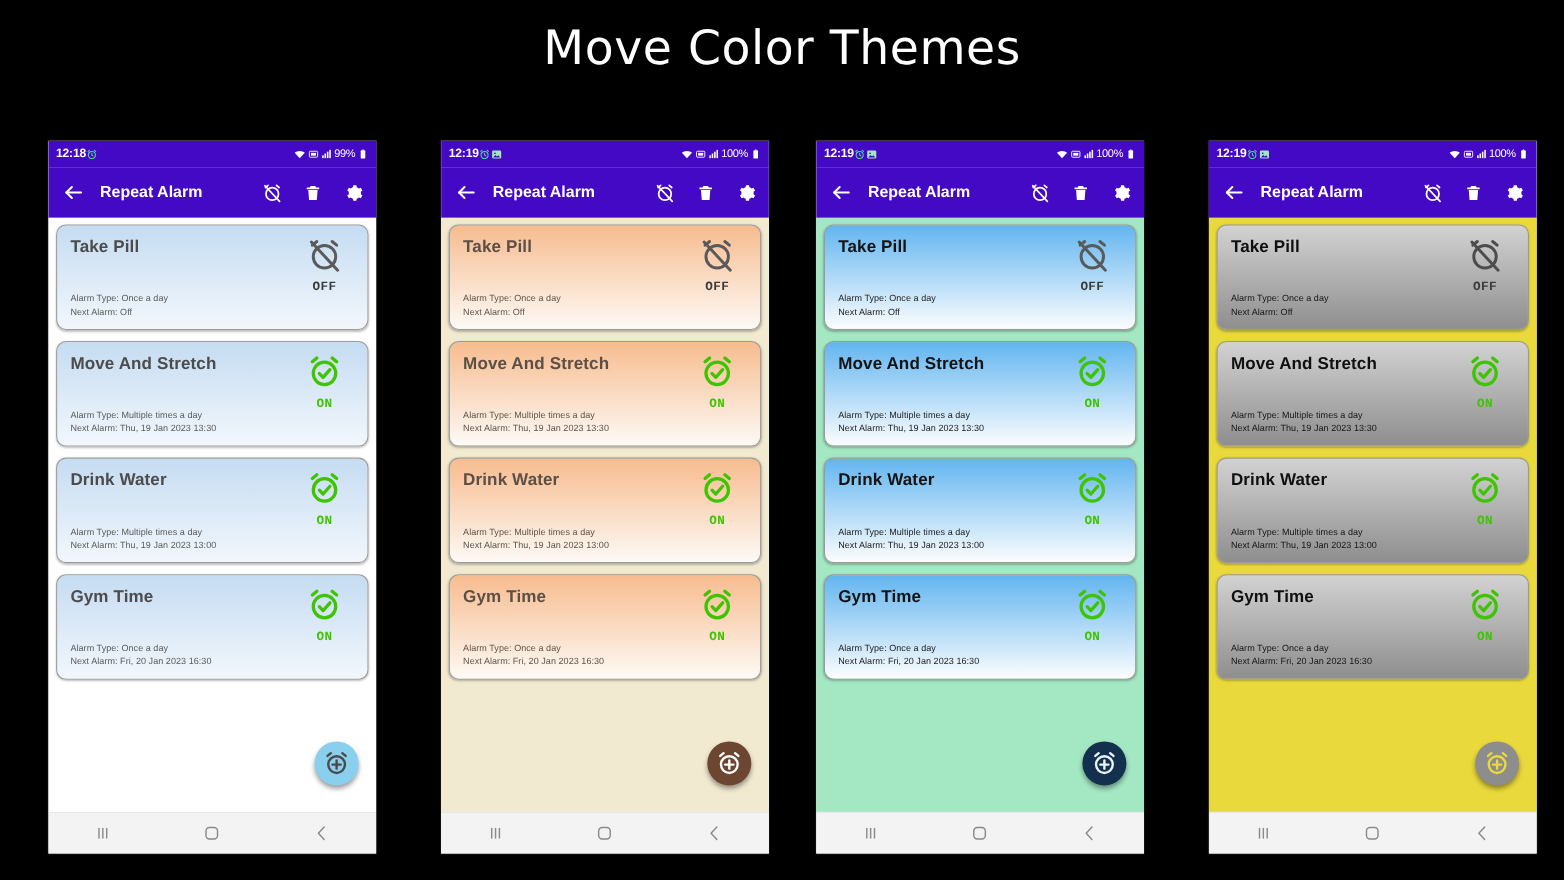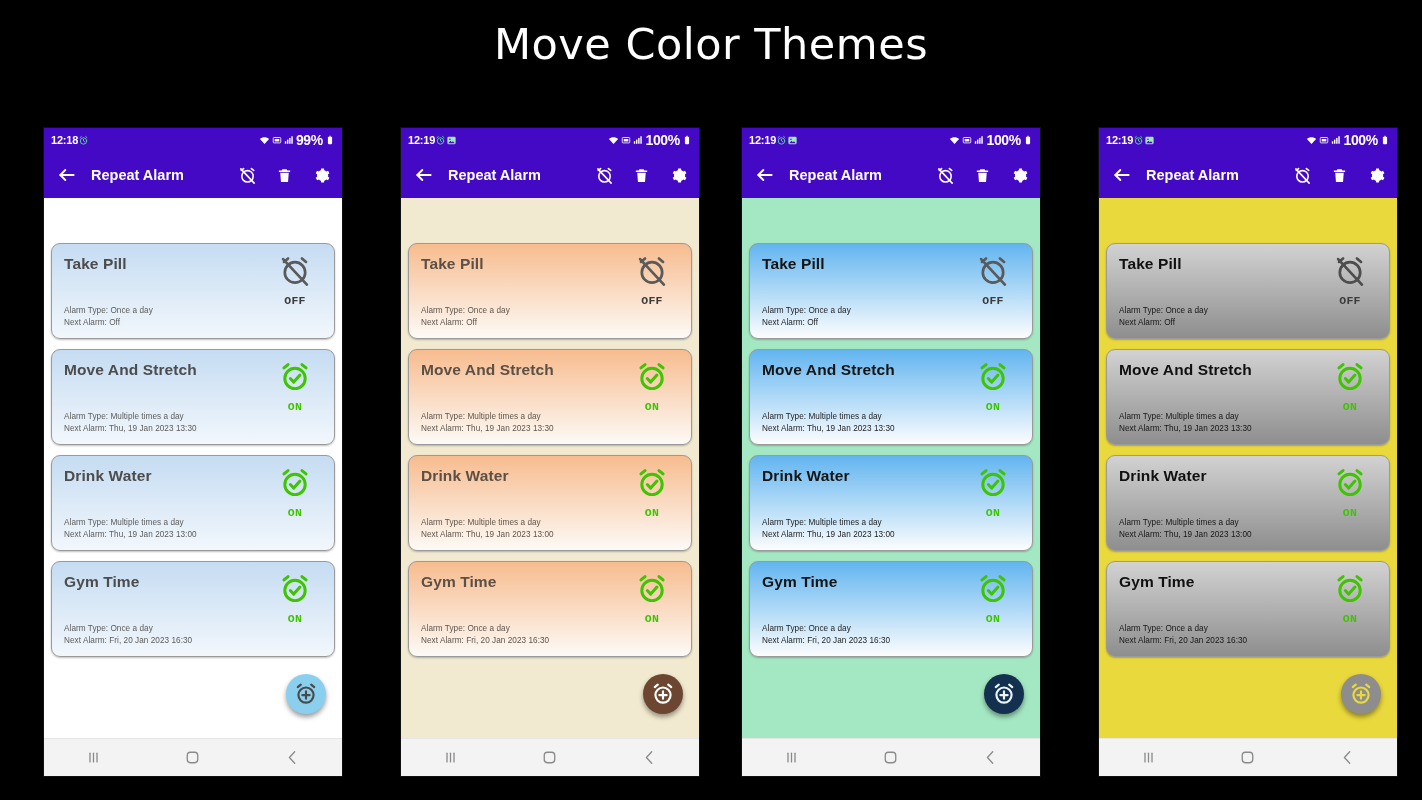--- a/index.html
+++ b/index.html
@@ -28,38 +28,38 @@
   
   .statusbar {
     height:24px; flex:0 0 24px; background:#4409c4;
     display:flex; align-items:center; padding:0 7px;
     color:#fff; font-size:11px; font-weight:bold;
   }
   .sb-left { display:flex; align-items:center; gap:0; }
   .sb-right { margin-left:auto; display:flex; align-items:center; gap:2px; }
   .sb-time { font-size:11px; letter-spacing:-0.2px; }
   .sb-ico { display:inline-flex; }
-  .sb-batt-txt { font-size:14px; font-weight:bold; letter-spacing:-0.3px; }
+  .sb-batt-txt { font-size:10px; font-weight:normal; letter-spacing:-0.3px; }
 
   
   .appbar {
     height:46px; flex:0 0 46px; background:#4409c4;
     display:flex; align-items:center; padding:0 11px; gap:0;
   }
   .appbar .back { width:24px; height:24px; display:flex; align-items:center; justify-content:center; }
   .appbar .title {
     color:#fff; font-size:14.5px; font-weight:bold; margin-left:12px;
     white-space:nowrap;
   }
   .appbar .actions { margin-left:auto; display:flex; align-items:center; gap:17px; }
   .appbar .actions > span { width:20px; height:20px; display:flex; align-items:center; justify-content:center; }
 
   
   .screen { flex:1 1 auto; position:relative; overflow:hidden; }
-  .list { padding:6px 7px 0 7px; display:flex; flex-direction:column; gap:10px;margin-top:39px; }
+  .list { padding:6px 7px 0 7px; display:flex; flex-direction:column; gap:10px; }
 
   .card {
     position:relative; border-radius:9px; border:1px solid #9a9a9a;
     height:96px; padding:11px 12px 9px 12px; overflow:hidden;
     box-shadow:0 1px 2px rgba(0,0,0,0.25);
   }
   .card .cname {
     font-size:15.5px; font-weight:bold; letter-spacing:0.1px;
     white-space:nowrap;
   }

